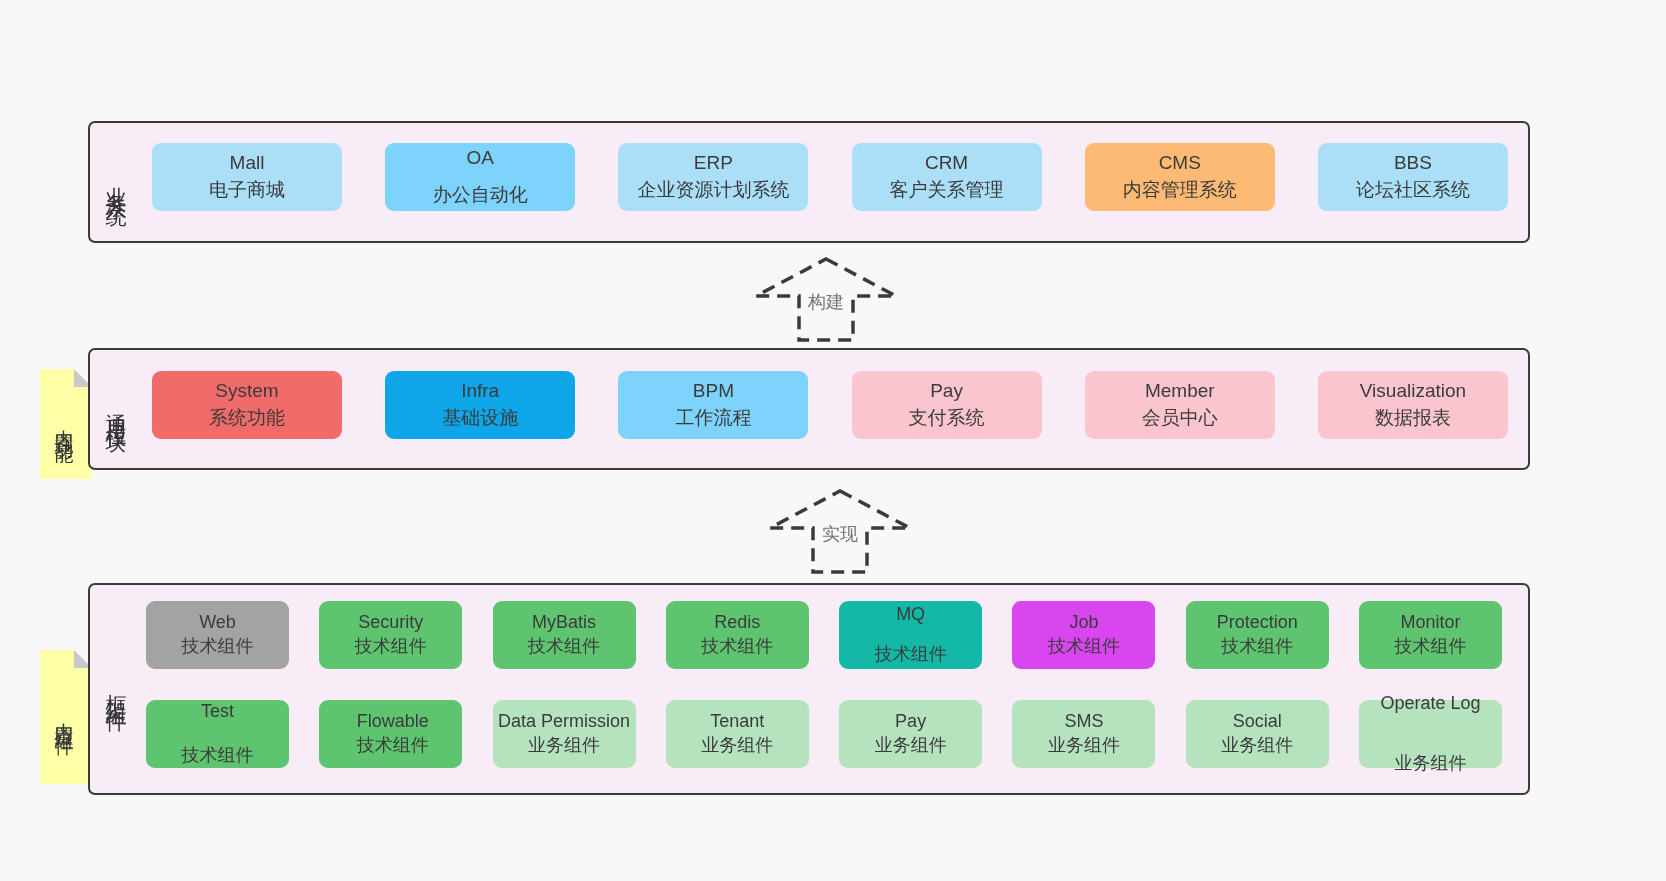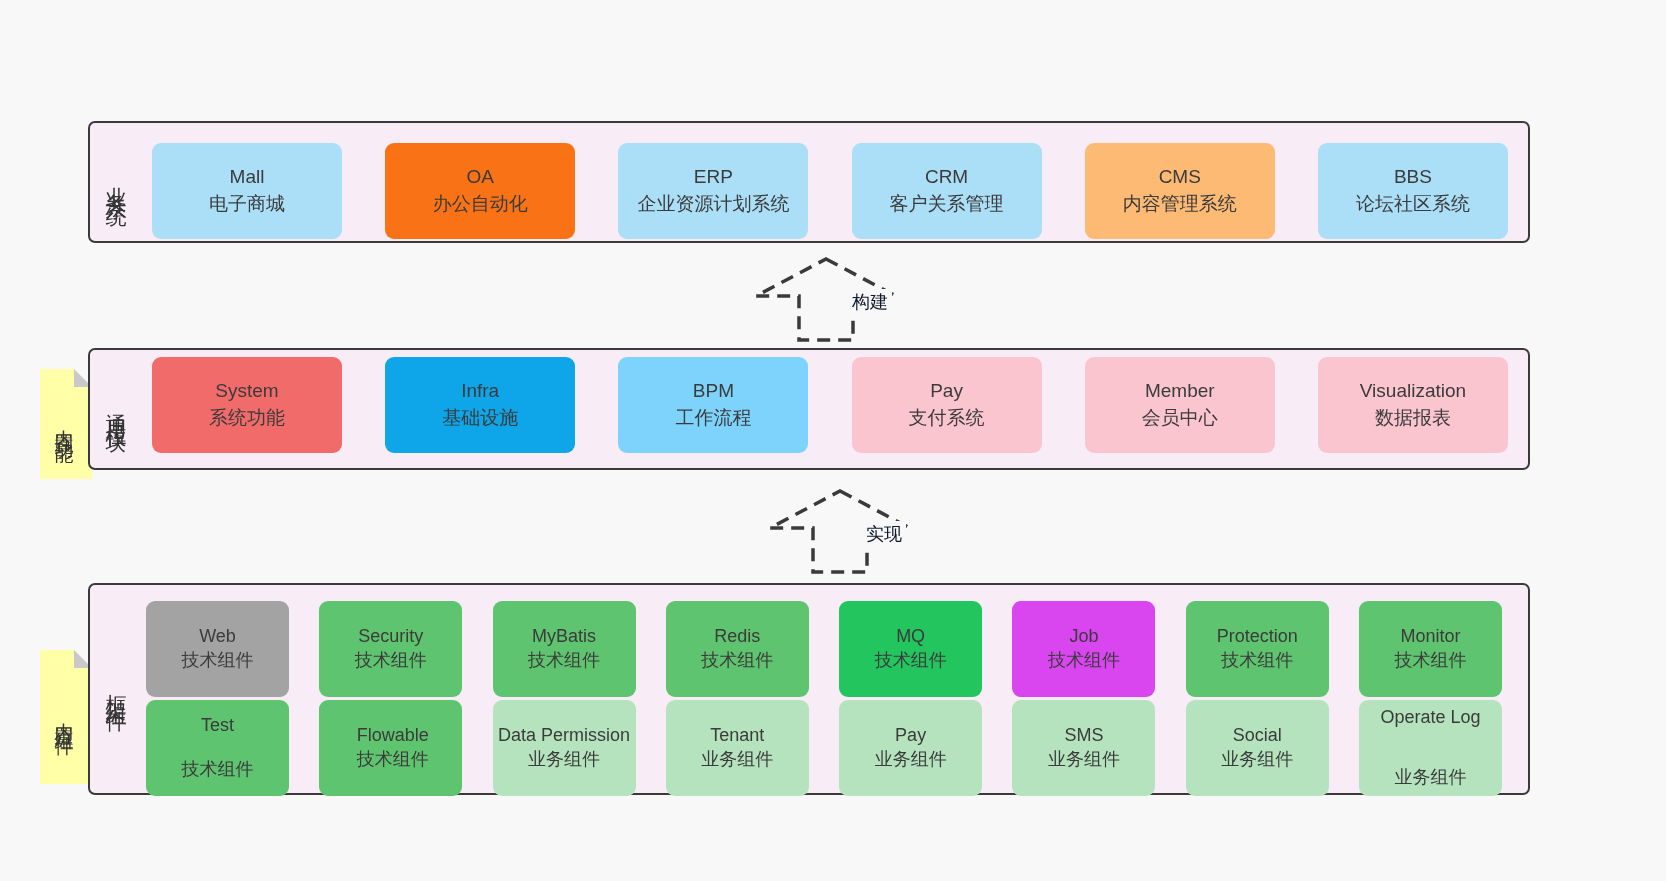--- a/index.html
+++ b/index.html
@@ -26,27 +26,27 @@
     writing-mode:vertical-rl;text-orientation:upright;
     font-size:21px;letter-spacing:6px;color:#333;white-space:nowrap;
   }
 
   
   .row{
     position:absolute;left:62px;right:20px;
     display:flex;justify-content:space-between;align-items:stretch;
   }
   .layer-1 .row{top:20px;}
-  .layer-2 .row{top:7px;}
+  .layer-2 .row{top:21px;}
   .layer-3 .row{left:56px;right:26px;}
   .layer-3 .row-0{top:16px;}
   .layer-3 .row-1{top:115px;}
 
   .box{
-    height:96px;border-radius:9px;
+    height:68px;border-radius:9px;
     display:flex;flex-direction:column;justify-content:center;align-items:center;
     text-align:center;line-height:1.42;box-sizing:border-box;padding:2px 4px;
   }
   .row-6 .box{width:190px;font-size:19px;}
   .row-8 .box{width:143px;font-size:18px;line-height:1.32;}
 
   
   .sticky{
     position:absolute;left:40px;width:52px;background:#ffffa8;z-index:1;
     display:flex;align-items:center;justify-content:center;
@@ -63,23 +63,22 @@
     font-size:19px;letter-spacing:5px;color:#333;margin-right:4px;
   }
 
   
   .arrow{position:absolute;width:148px;height:88px;z-index:0;}
   .arrow-1{left:752px;top:255px;}
   .arrow-2{left:766px;top:487px;}
   .arrow svg{position:absolute;inset:0;}
   .arrow-label{
     position:absolute;left:50%;top:34px;transform:translateX(-50%);
-    background:#f8f8f8;padding:1px 4px;font-size:18px;color:#0f172a;
+    background:#f8f8f8;padding:1px 4px;font-size:18px;color:#737373;
     white-space:nowrap;
-    margin-left:44px;
   }
 </style>
 </head>
 <body>
 
 <div class="stage">
 
   <div class="sticky sticky-mid">
     <span class="sticky-text">内置功能</span>
   </div>
@@ -100,21 +99,21 @@
     <span class="arrow-label">实现</span>
   </div>
 
   <div class="layer layer-1">
     <div class="layer-label">业务系统</div>
     <div class="row row-6">
         <div class="box" style="background: rgb(171, 223, 247);">
           <div>Mall</div>
           <div>电子商城</div>
         </div>
-        <div class="box" style="background: #f97316;">
+        <div class="box" style="background: #7dd3fc; justify-content: space-between;">
           <div>OA</div>
           <div>办公自动化</div>
         </div>
         <div class="box" style="background: rgb(171, 223, 247);">
           <div>ERP</div>
           <div>企业资源计划系统</div>
         </div>
         <div class="box" style="background: rgb(171, 223, 247);">
           <div>CRM</div>
           <div>客户关系管理</div>
@@ -172,21 +171,21 @@
           <div>技术组件</div>
         </div>
         <div class="box" style="background: rgb(95, 196, 111);">
           <div>MyBatis</div>
           <div>技术组件</div>
         </div>
         <div class="box" style="background: rgb(95, 196, 111);">
           <div>Redis</div>
           <div>技术组件</div>
         </div>
-        <div class="box" style="background: #22c55e;">
+        <div class="box" style="background: #14b8a6; justify-content: space-between;">
           <div>MQ</div>
           <div>技术组件</div>
         </div>
         <div class="box" style="background: #d946ef;">
           <div>Job</div>
           <div>技术组件</div>
         </div>
         <div class="box" style="background: rgb(95, 196, 111);">
           <div>Protection</div>
           <div>技术组件</div>

